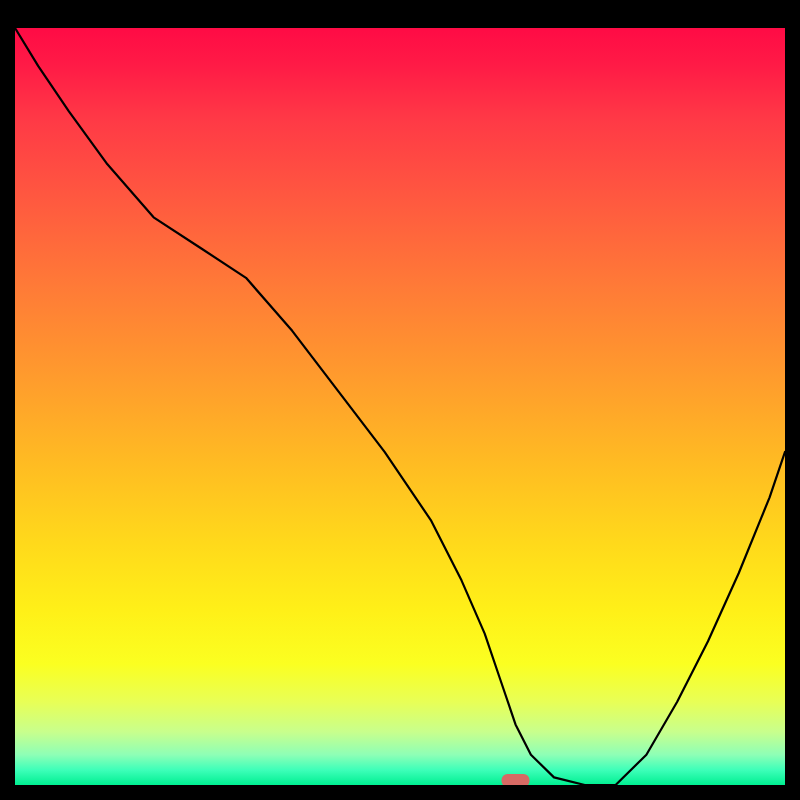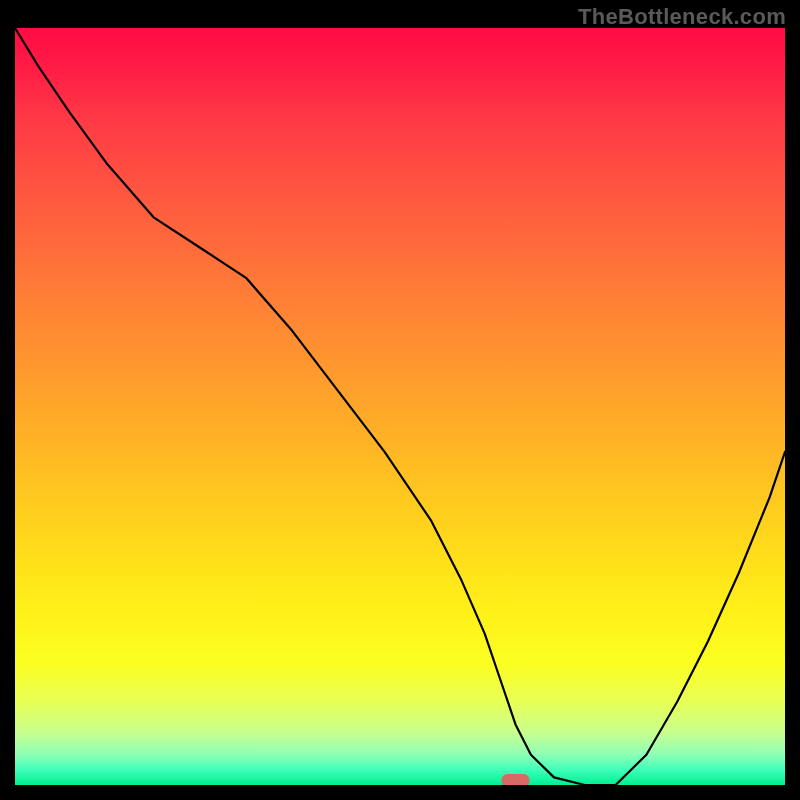--- a/index.html
+++ b/index.html
@@ -70,21 +70,20 @@
     stroke: #000;
     stroke-width: 2.2;
     stroke-linejoin: round;
     stroke-linecap: round;
   }
 </style>
 </head>
 <body>
 
 <div class="frame">
-  <div class="watermark">TheBottleneck.com</div>
 
   <div class="plot-area">
     <div class="gradient"></div>
     <svg class="curve" viewBox="0 0 770 757" preserveAspectRatio="none">
       <path id="curve-path" class="line" d="M0.0 0.0 L23.1 37.9 L53.9 83.3 L92.4 136.3 L138.6 189.3 L184.8 219.5 L231.0 249.8 L277.2 302.8 L323.4 363.4 L369.6 423.9 L415.8 492.1 L446.6 552.6 L469.7 605.6 L485.1 651.0 L500.5 696.4 L515.9 726.7 L539.0 749.4 L569.8 757.0 L600.6 757.0 L631.4 726.7 L662.2 673.7 L693.0 613.2 L723.8 545.0 L754.6 469.3 L770.0 423.9"></path>
       <rect id="marker-rect" class="marker" rx="6" ry="6" width="28" height="13" x="486.5" y="746.0"></rect>
     </svg>
   </div>
 </div>
 

